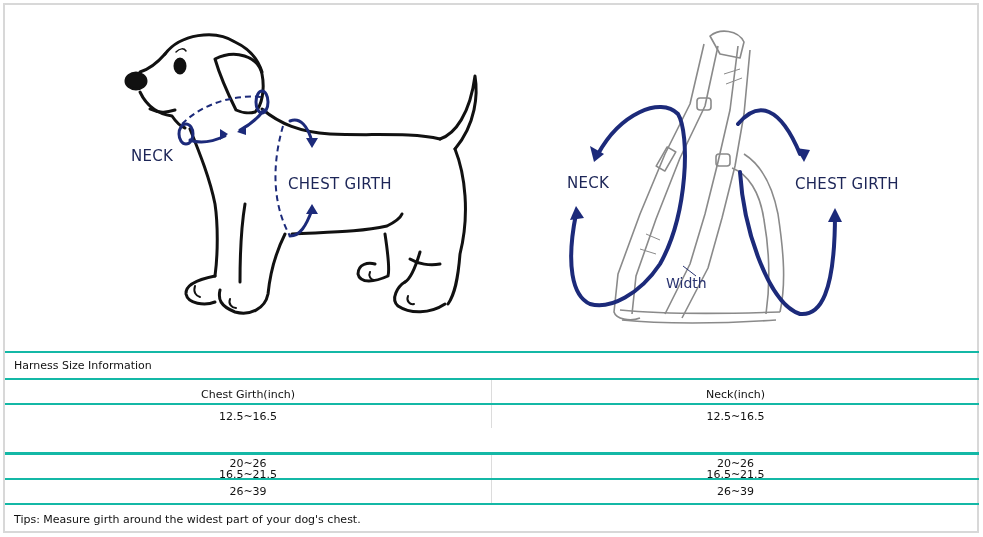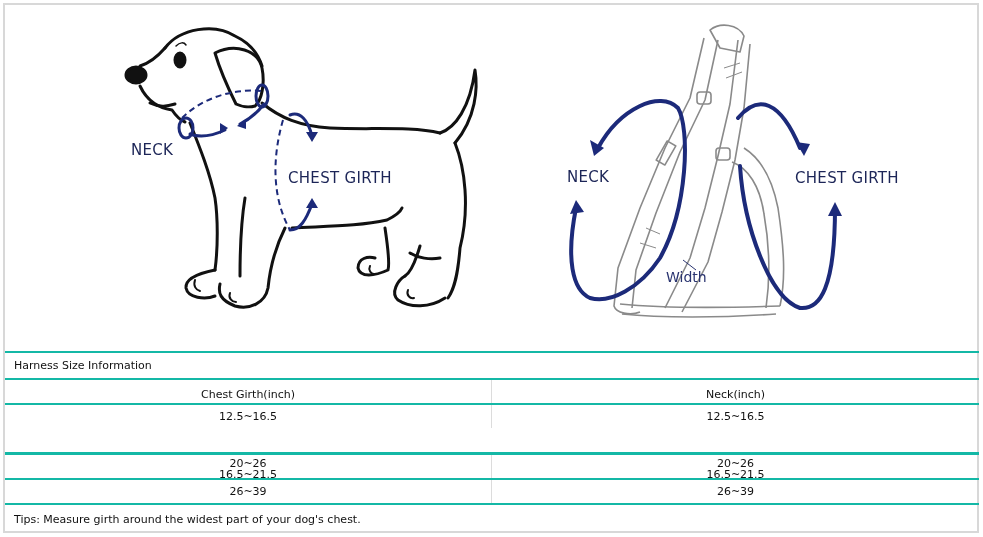--- a/index.html
+++ b/index.html
@@ -1,20 +1,20 @@
 <!DOCTYPE html>
 <html><head>
 <meta charset="utf-8">
 <style>
   html, body { margin:0; padding:0; background:#ffffff; }
   body { width:983px; height:537px; position:relative; overflow:hidden;
          font-family:"DejaVu Sans", "Liberation Sans", sans-serif; color:#111; }
   .frame { position:absolute; left:3px; top:3px; width:976px; height:530px;
            border:2px solid #d8d8d8; box-sizing:border-box; background:#fff; }
-  .illus { position:absolute; left:0; top:8px; width:800px; height:348px;padding-left:20px; }
+  .illus { position:absolute; left:0; top:14px; width:800px; height:348px;padding-left:20px; }
   .illus svg { position:absolute; left:0; top:0; }
   .table-wrap { position:absolute; left:5px; top:351px; width:974px; }
   .row { position:absolute; left:0; width:974px; border-top:2px solid #14b8a6;
          box-sizing:border-box; font-size:11px; }
   .row .cell { position:absolute; top:0; height:100%; display:flex; align-items:center;
                justify-content:center; box-sizing:border-box; }
   .row .cell.left { left:0; width:487px; border-right:1px solid #dcdcdc; }
   .row .cell.right { left:487px; width:487px; }
   .title-row .label, .tips-row .label { position:absolute; left:9px; top:0; height:100%;
           display:flex; align-items:center; font-size:11px; }

